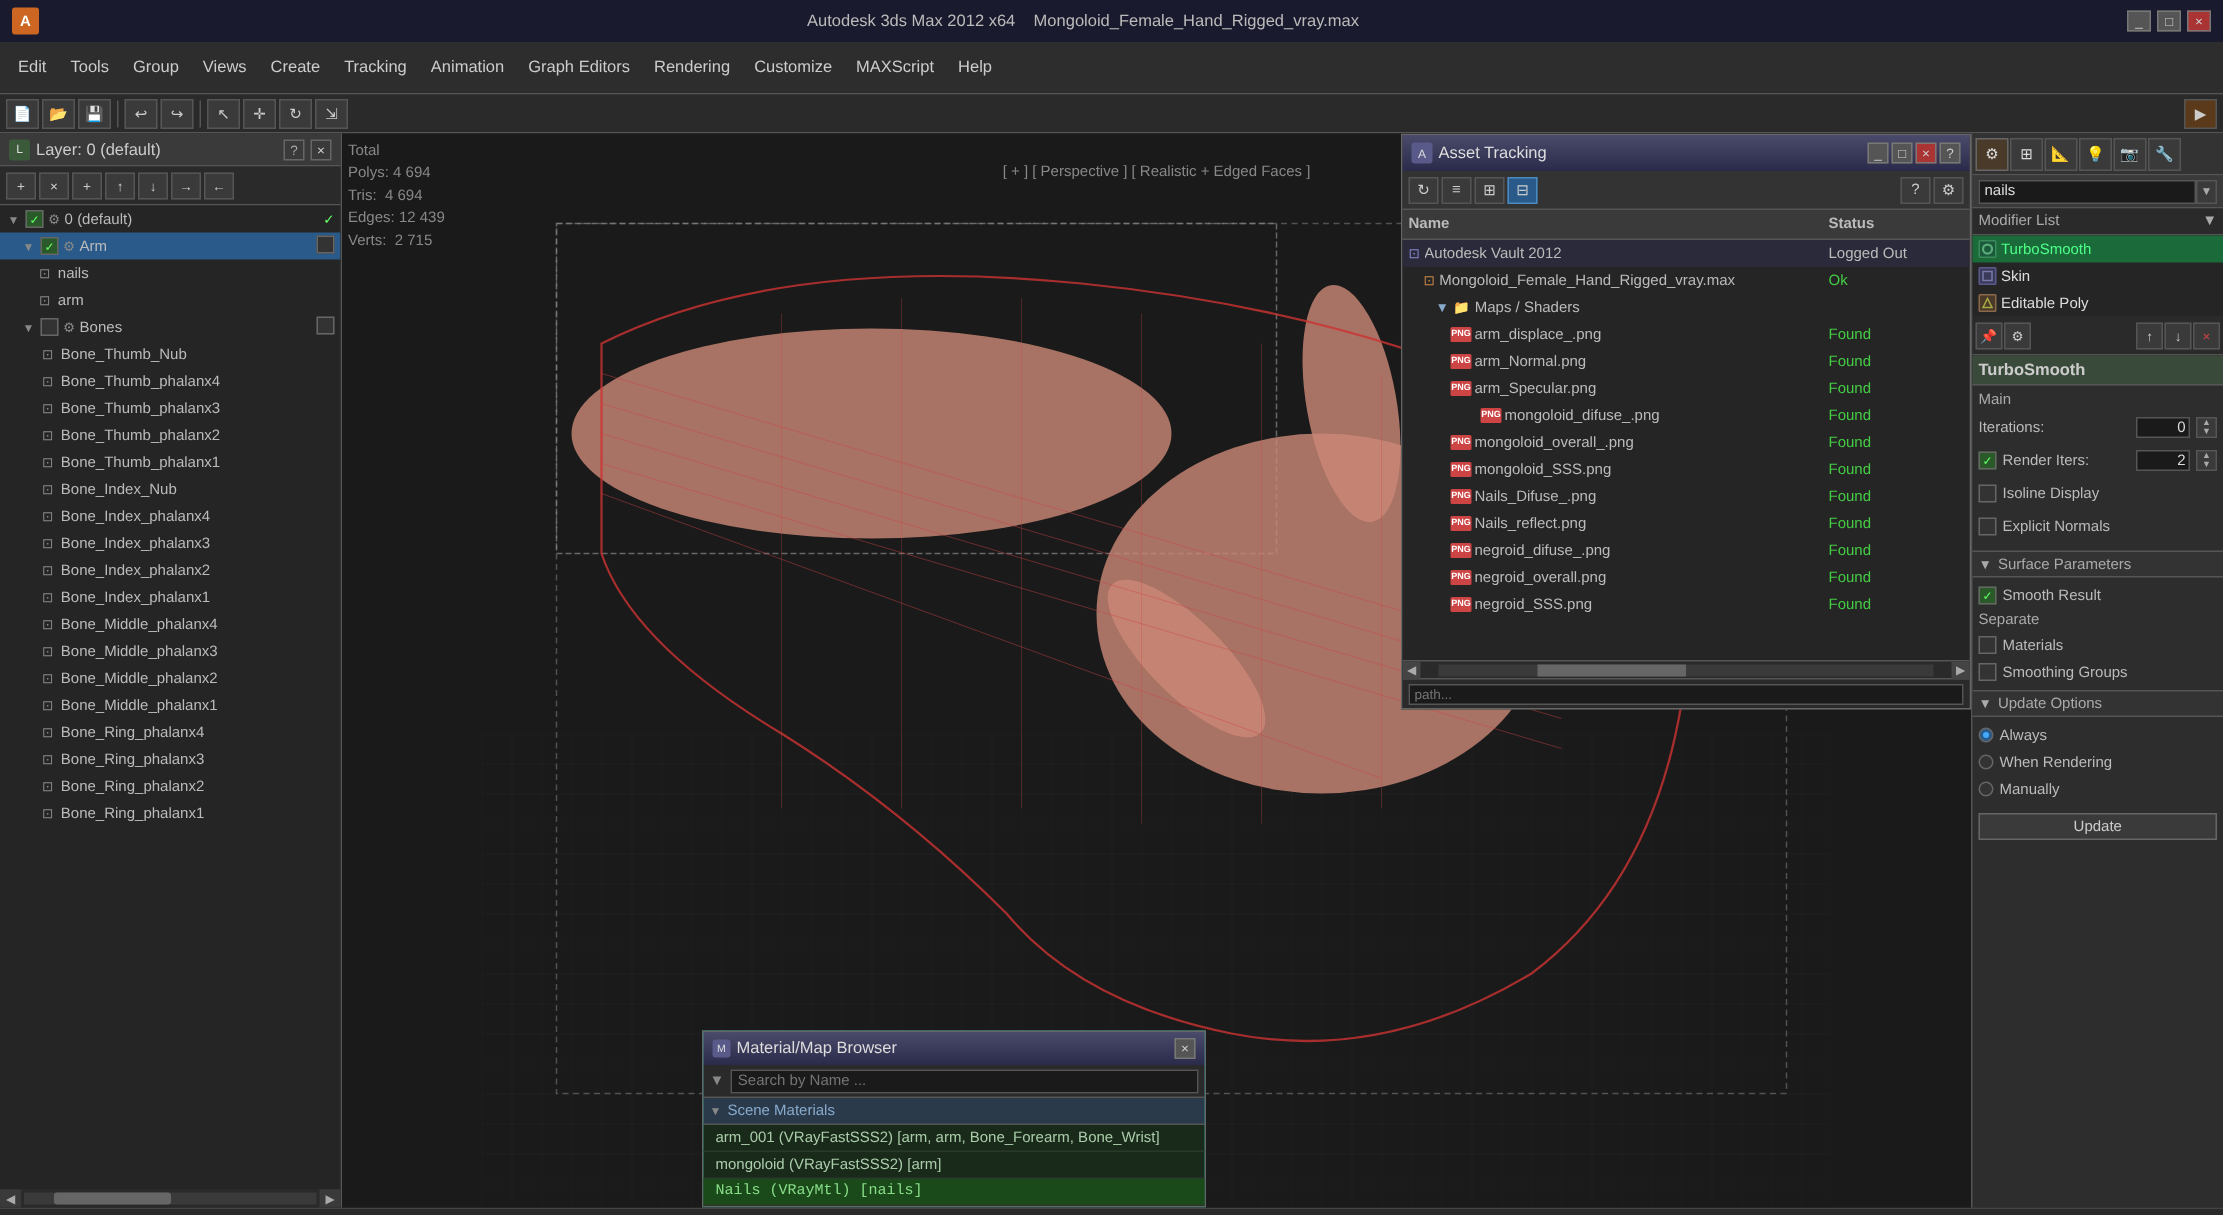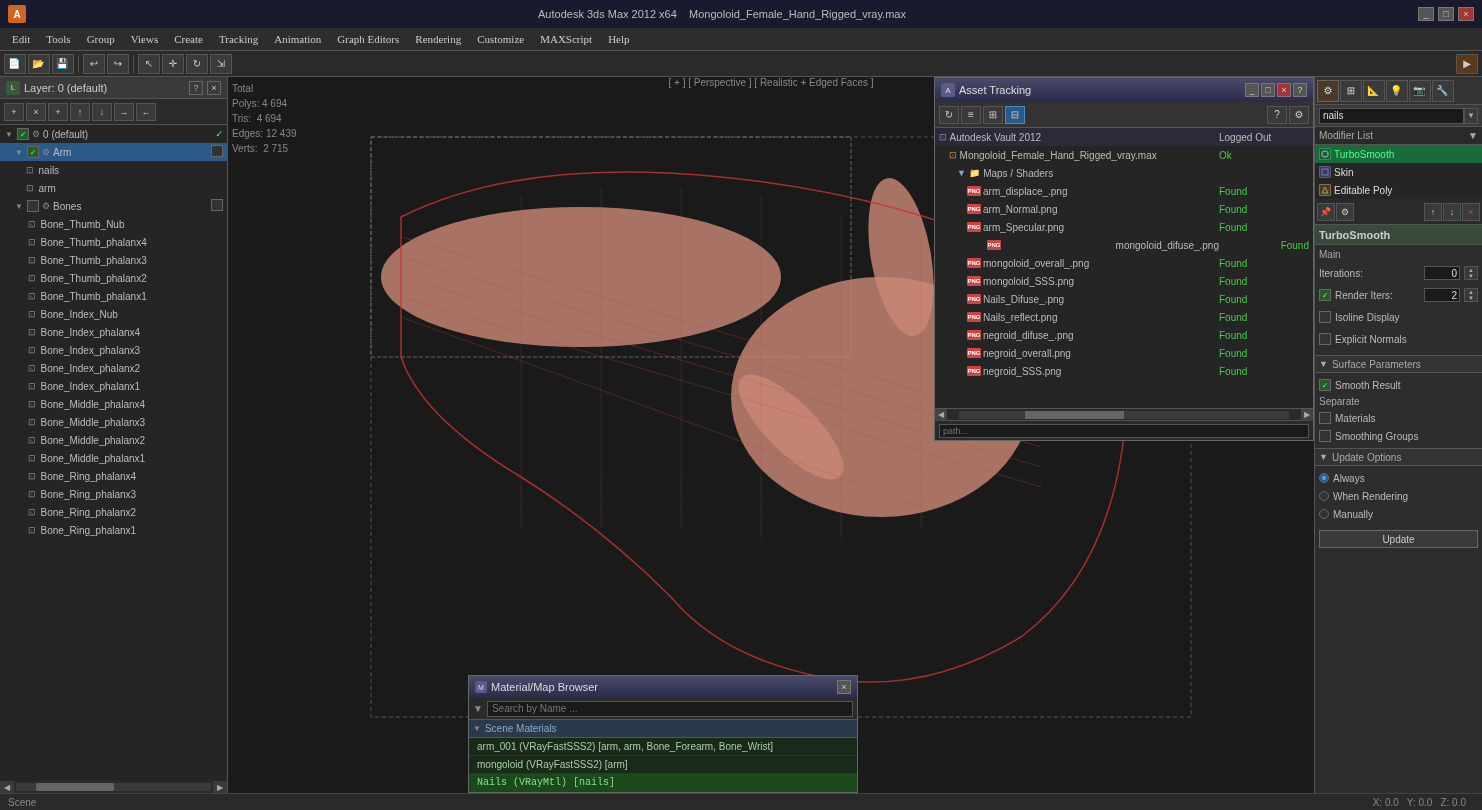--- a/index.html
+++ b/index.html
@@ -5,21 +5,21 @@
     * { margin: 0; padding: 0; box-sizing: border-box; }
     body { width: 1482px; height: 810px; overflow: hidden; background: #3a3a3a; font-family: 'Arial', sans-serif; font-size: 11px; color: #ddd; }
 
     
     .title-bar { height: 28px; background: #1a1a2e; display: flex; align-items: center; justify-content: space-between; padding: 0 8px; color: #ccc; font-size: 11px; }
     .title-bar-center { flex: 1; text-align: center; color: #bbb; }
     .title-bar-controls { display: flex; gap: 4px; }
     .title-btn { width: 16px; height: 14px; background: #555; border: 1px solid #777; display: flex; align-items: center; justify-content: center; font-size: 9px; cursor: pointer; color: #ccc; }
 
     
-    .menu-bar { height: 23px; background: #2d2d2d; display: flex; align-items: center; border-bottom: 1px solid #555; padding: 0 4px; font-family: Liberation Serif, serif; }
+    .menu-bar { height: 35px; background: #2d2d2d; display: flex; align-items: center; border-bottom: 1px solid #555; padding: 0 4px; }
     .menu-item { padding: 2px 8px; cursor: pointer; color: #ccc; font-size: 11px; }
 
     
     .toolbar { height: 26px; background: #2a2a2a; border-bottom: 1px solid #555; display: flex; align-items: center; padding: 0 4px; gap: 2px; }
     .toolbar-btn { width: 22px; height: 20px; background: #3a3a3a; border: 1px solid #555; display: flex; align-items: center; justify-content: center; cursor: pointer; font-size: 10px; color: #ccc; }
 
     
     .status-bar { height: 18px; background: #2a2a2a; border-top: 1px solid #444; display: flex; align-items: center; padding: 0 8px; font-size: 10px; color: #aaa; }
 
     
@@ -114,21 +114,21 @@
     
     .update-header { height: 18px; display: flex; align-items: center; padding: 0 4px; font-size: 10px; color: #aaa; background: #333; border-bottom: 1px solid #555; border-top: 1px solid #555; }
     .update-body { padding: 3px 4px; }
     .radio-row { height: 18px; display: flex; align-items: center; gap: 4px; font-size: 10px; color: #bbb; }
     .radio-btn { width: 10px; height: 10px; border-radius: 50%; border: 1px solid #666; background: #333; display: flex; align-items: center; justify-content: center; cursor: pointer; }
     .radio-btn.selected { background: #2a5a8a; }
     .radio-btn.selected::after { content: ''; width: 4px; height: 4px; border-radius: 50%; background: #4af; display: block; }
     .update-btn { width: calc(100% - 8px); height: 18px; background: #3a3a3a; border: 1px solid #666; display: flex; align-items: center; justify-content: center; font-size: 10px; color: #ccc; cursor: pointer; margin: 4px; }
 
     
-    .matmap-window { position: absolute; bottom: 0; left: 240px; width: 390px; background: #14b8a6; border: 1px solid #666; z-index: 10; }
+    .matmap-window { position: absolute; bottom: 0; left: 240px; width: 336px; background: #14b8a6; border: 1px solid #666; z-index: 10; }
     .matmap-titlebar { height: 22px; background: linear-gradient(to bottom, #4a4a6a, #2a2a4a); display: flex; align-items: center; padding: 0 6px; gap: 4px; }
     .matmap-title-icon { width: 12px; height: 12px; background: #5a5a8a; border-radius: 2px; display: flex; align-items: center; justify-content: center; font-size: 7px; }
     .matmap-title-text { flex: 1; color: #ddd; font-size: 11px; }
     .matmap-close-btn { width: 14px; height: 14px; background: #555; border: 1px solid #777; display: flex; align-items: center; justify-content: center; font-size: 9px; cursor: pointer; color: #ccc; }
     .matmap-search { height: 22px; background: #2a2a2a; border-bottom: 1px solid #555; display: flex; align-items: center; padding: 0 4px; gap: 4px; }
     .matmap-search-icon { font-size: 10px; color: #888; }
     .matmap-search-input { flex: 1; height: 16px; background: #1a1a1a; border: 1px solid #555; font-size: 10px; color: #aaa; padding: 0 4px; }
     .matmap-section-header { height: 18px; background: #2a3a4a; display: flex; align-items: center; padding: 0 4px; font-size: 10px; color: #88aacc; border-bottom: 1px solid #555; cursor: pointer; }
     .matmap-section-toggle { margin-right: 4px; font-size: 8px; color: #888; }
     .matmap-list { background: #1a2a1a; }
@@ -337,21 +337,21 @@
     <div class="viewport-content">
 
       <div style="position:absolute;top:4px;left:4px;color:#888;font-size:10px;line-height:1.5;z-index:2;">
         <div><span>Total</span></div>
         <div><span>Polys:</span> <span>4 694</span></div>
         <div><span>Tris:</span>&nbsp;&nbsp;<span>4 694</span></div>
         <div><span>Edges:</span> <span>12 439</span></div>
         <div><span>Verts:</span>&nbsp;&nbsp;<span>2 715</span></div>
       </div>
 
-      <div style="position:absolute;top:0;left:50%;transform:translateX(-50%);color:#888;font-size:10px;z-index:2;">[ + ] [ Perspective ] [ Realistic + Edged Faces ]</div>
+      <div style="position:absolute;top:20px;left:50%;transform:translateX(-50%);color:#888;font-size:10px;z-index:2;">[ + ] [ Perspective ] [ Realistic + Edged Faces ]</div>
 
       <svg style="position:absolute;top:0;left:0;width:100%;height:100%;" viewBox="0 0 900 716">
 
         <defs>
           <pattern id="grid" width="20" height="20" patternUnits="userSpaceOnUse">
             <path d="M 20 0 L 0 0 0 20" fill="none" stroke="#333" stroke-width="0.5"></path>
           </pattern>
         </defs>
         <rect width="900" height="716" fill="#1a1a1a"></rect>
         <rect y="400" width="900" height="316" fill="url(#grid)" opacity="0.5"></rect>
@@ -401,20 +401,24 @@
       </div>
       <div class="asset-toolbar">
         <div class="asset-btn">↻</div>
         <div class="asset-btn">≡</div>
         <div class="asset-btn">⊞</div>
         <div class="asset-btn active">⊟</div>
         <div style="flex:1;"></div>
         <div class="asset-btn">?</div>
         <div class="asset-btn">⚙</div>
       </div>
+      <div class="asset-table-header">
+        <span class="asset-col-name">Name</span>
+        <span class="asset-col-status">Status</span>
+      </div>
       <div class="asset-table-body">
 
         <div class="asset-row vault-row" style="padding-left:4px;">
           <span style="font-size:9px;color:#8888cc;margin-right:3px;">⊡</span>
           <span class="asset-row-name">Autodesk Vault 2012</span>
           <span class="asset-row-status">Logged Out</span>
         </div>
 
         <div class="asset-row" style="padding-left:14px;">
           <span style="font-size:9px;color:#cc8844;margin-right:3px;">⊡</span>
@@ -437,21 +441,21 @@
         <div class="asset-row" style="padding-left:32px;">
           <span class="png-icon">PNG</span>
           <span class="asset-row-name">arm_Normal.png</span>
           <span class="asset-row-status" style="color:#44cc44;">Found</span>
         </div>
         <div class="asset-row" style="padding-left:32px;">
           <span class="png-icon">PNG</span>
           <span class="asset-row-name">arm_Specular.png</span>
           <span class="asset-row-status" style="color:#44cc44;">Found</span>
         </div>
-        <div class="asset-row" style="padding-left:52px;text-align:right;">
+        <div class="asset-row" style="padding-left:52px;">
           <span class="png-icon">PNG</span>
           <span class="asset-row-name">mongoloid_difuse_.png</span>
           <span class="asset-row-status" style="color:#44cc44;">Found</span>
         </div>
         <div class="asset-row" style="padding-left:32px;">
           <span class="png-icon">PNG</span>
           <span class="asset-row-name">mongoloid_overall_.png</span>
           <span class="asset-row-status" style="color:#44cc44;">Found</span>
         </div>
         <div class="asset-row" style="padding-left:32px;">

